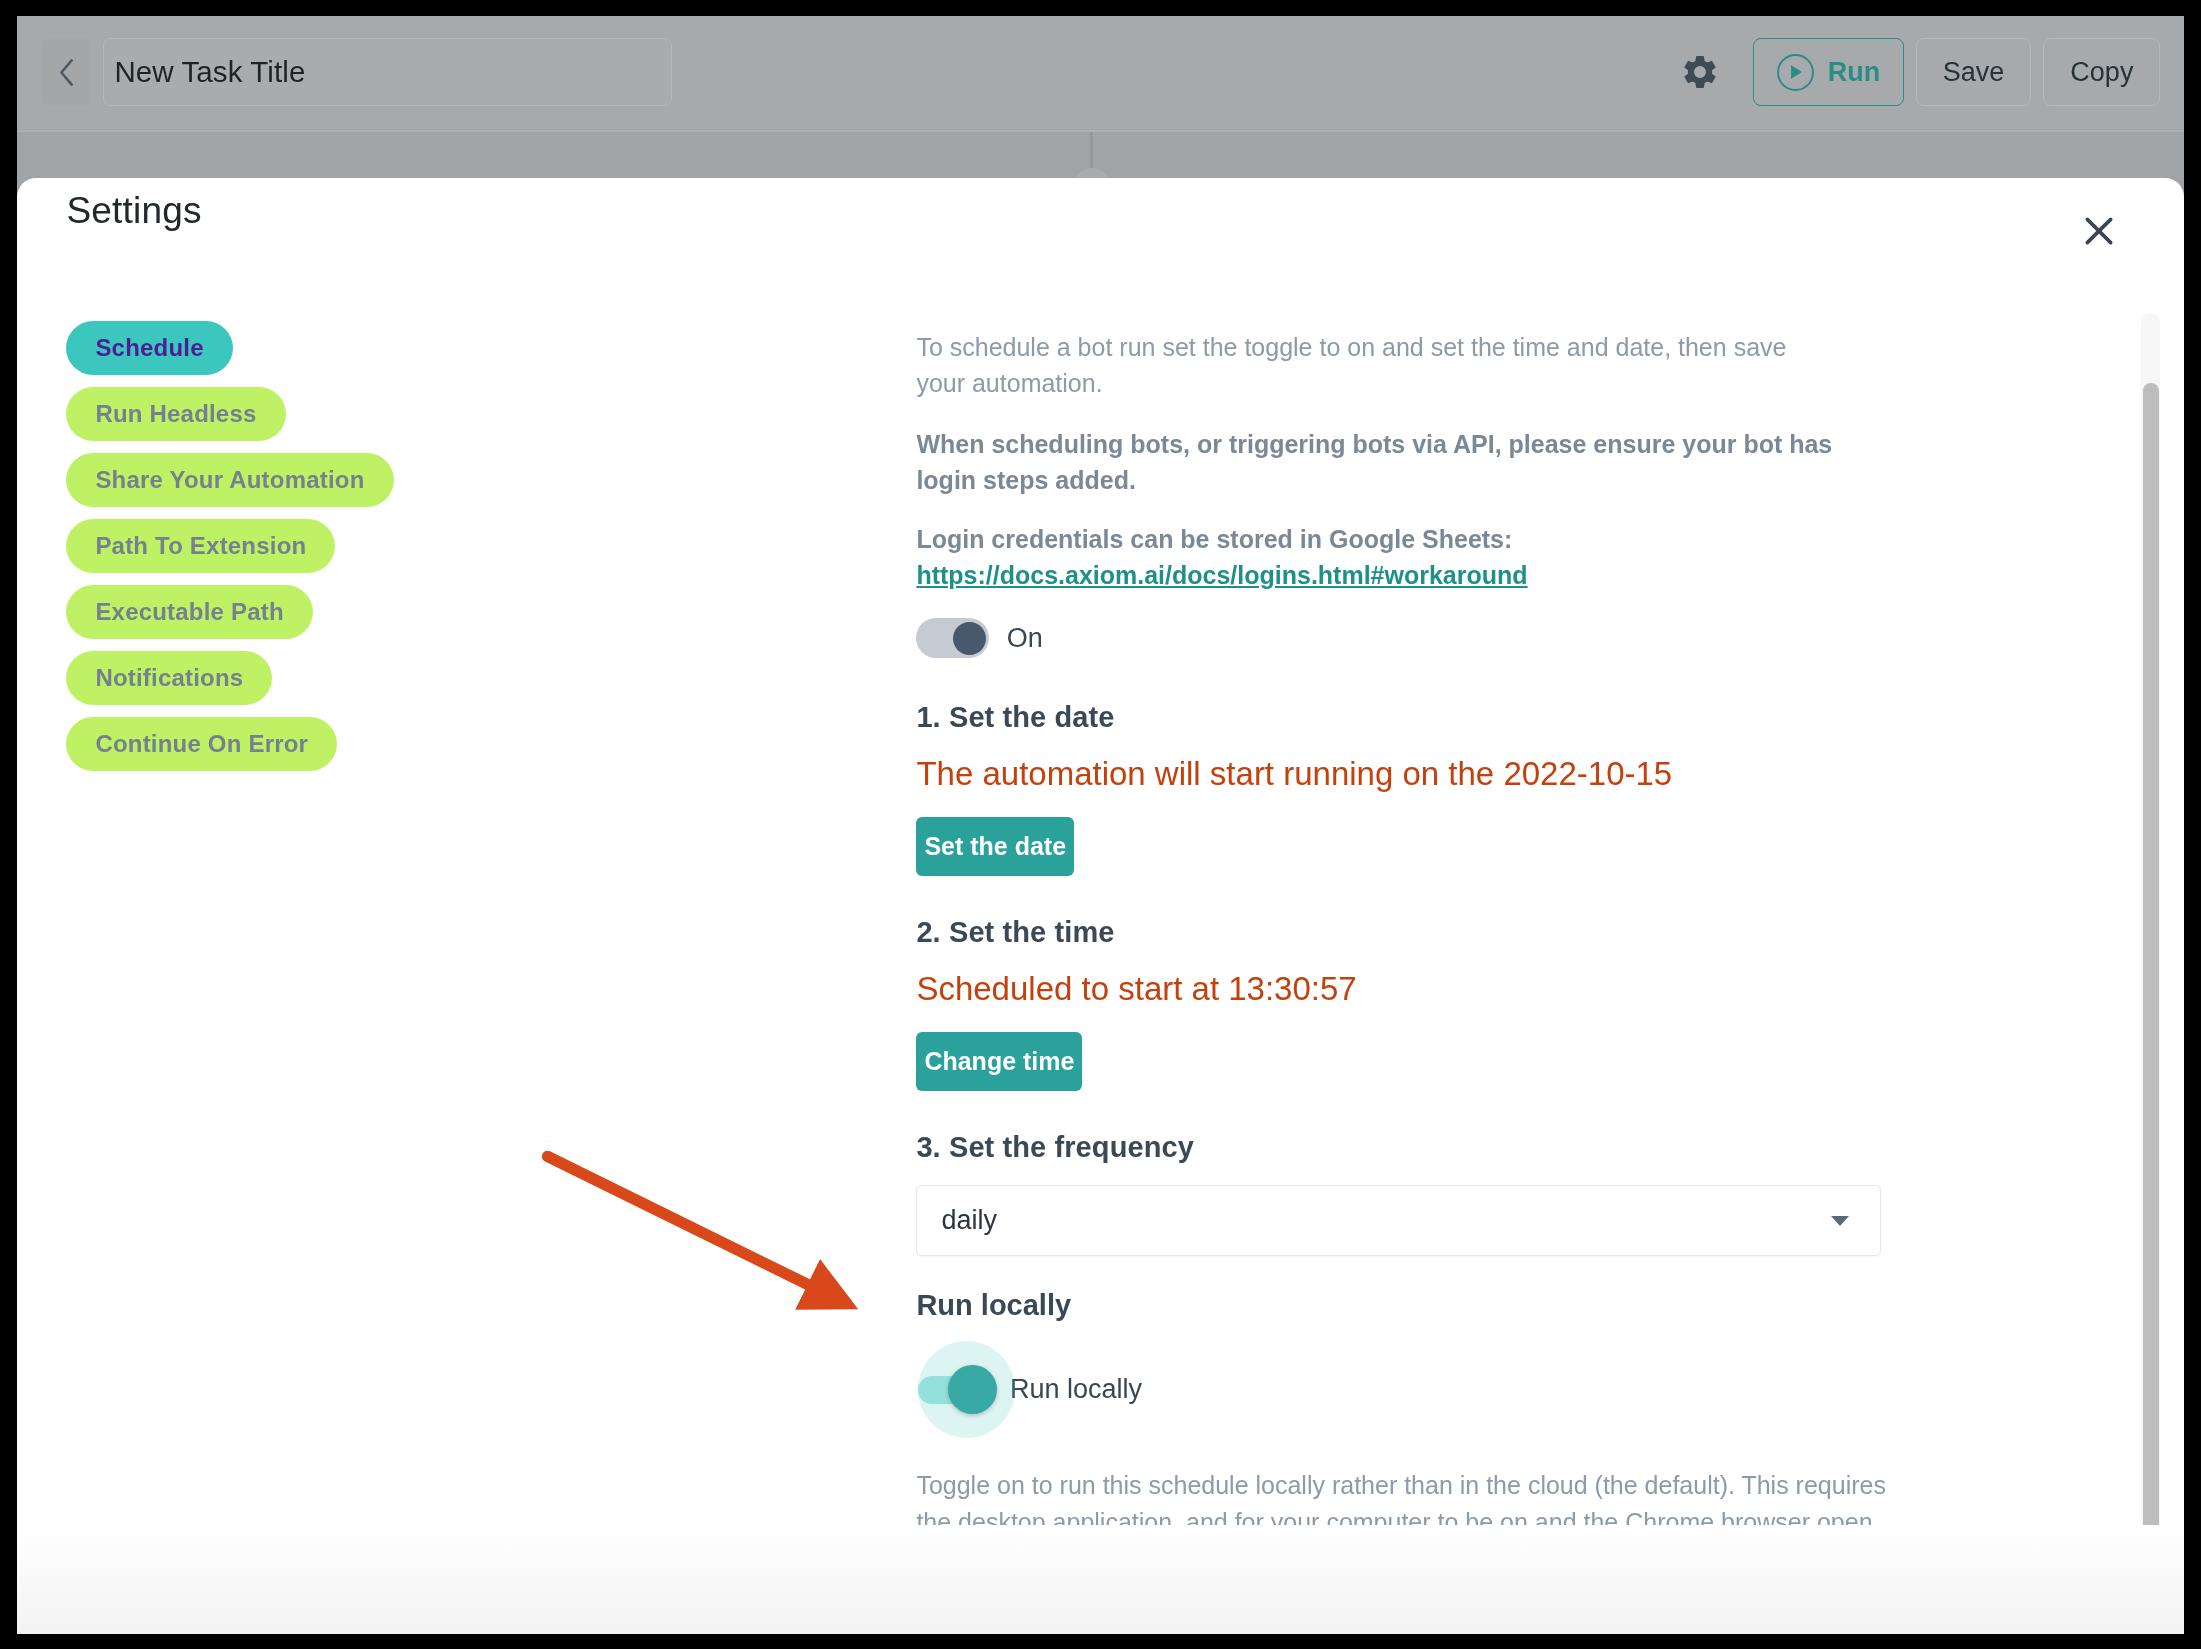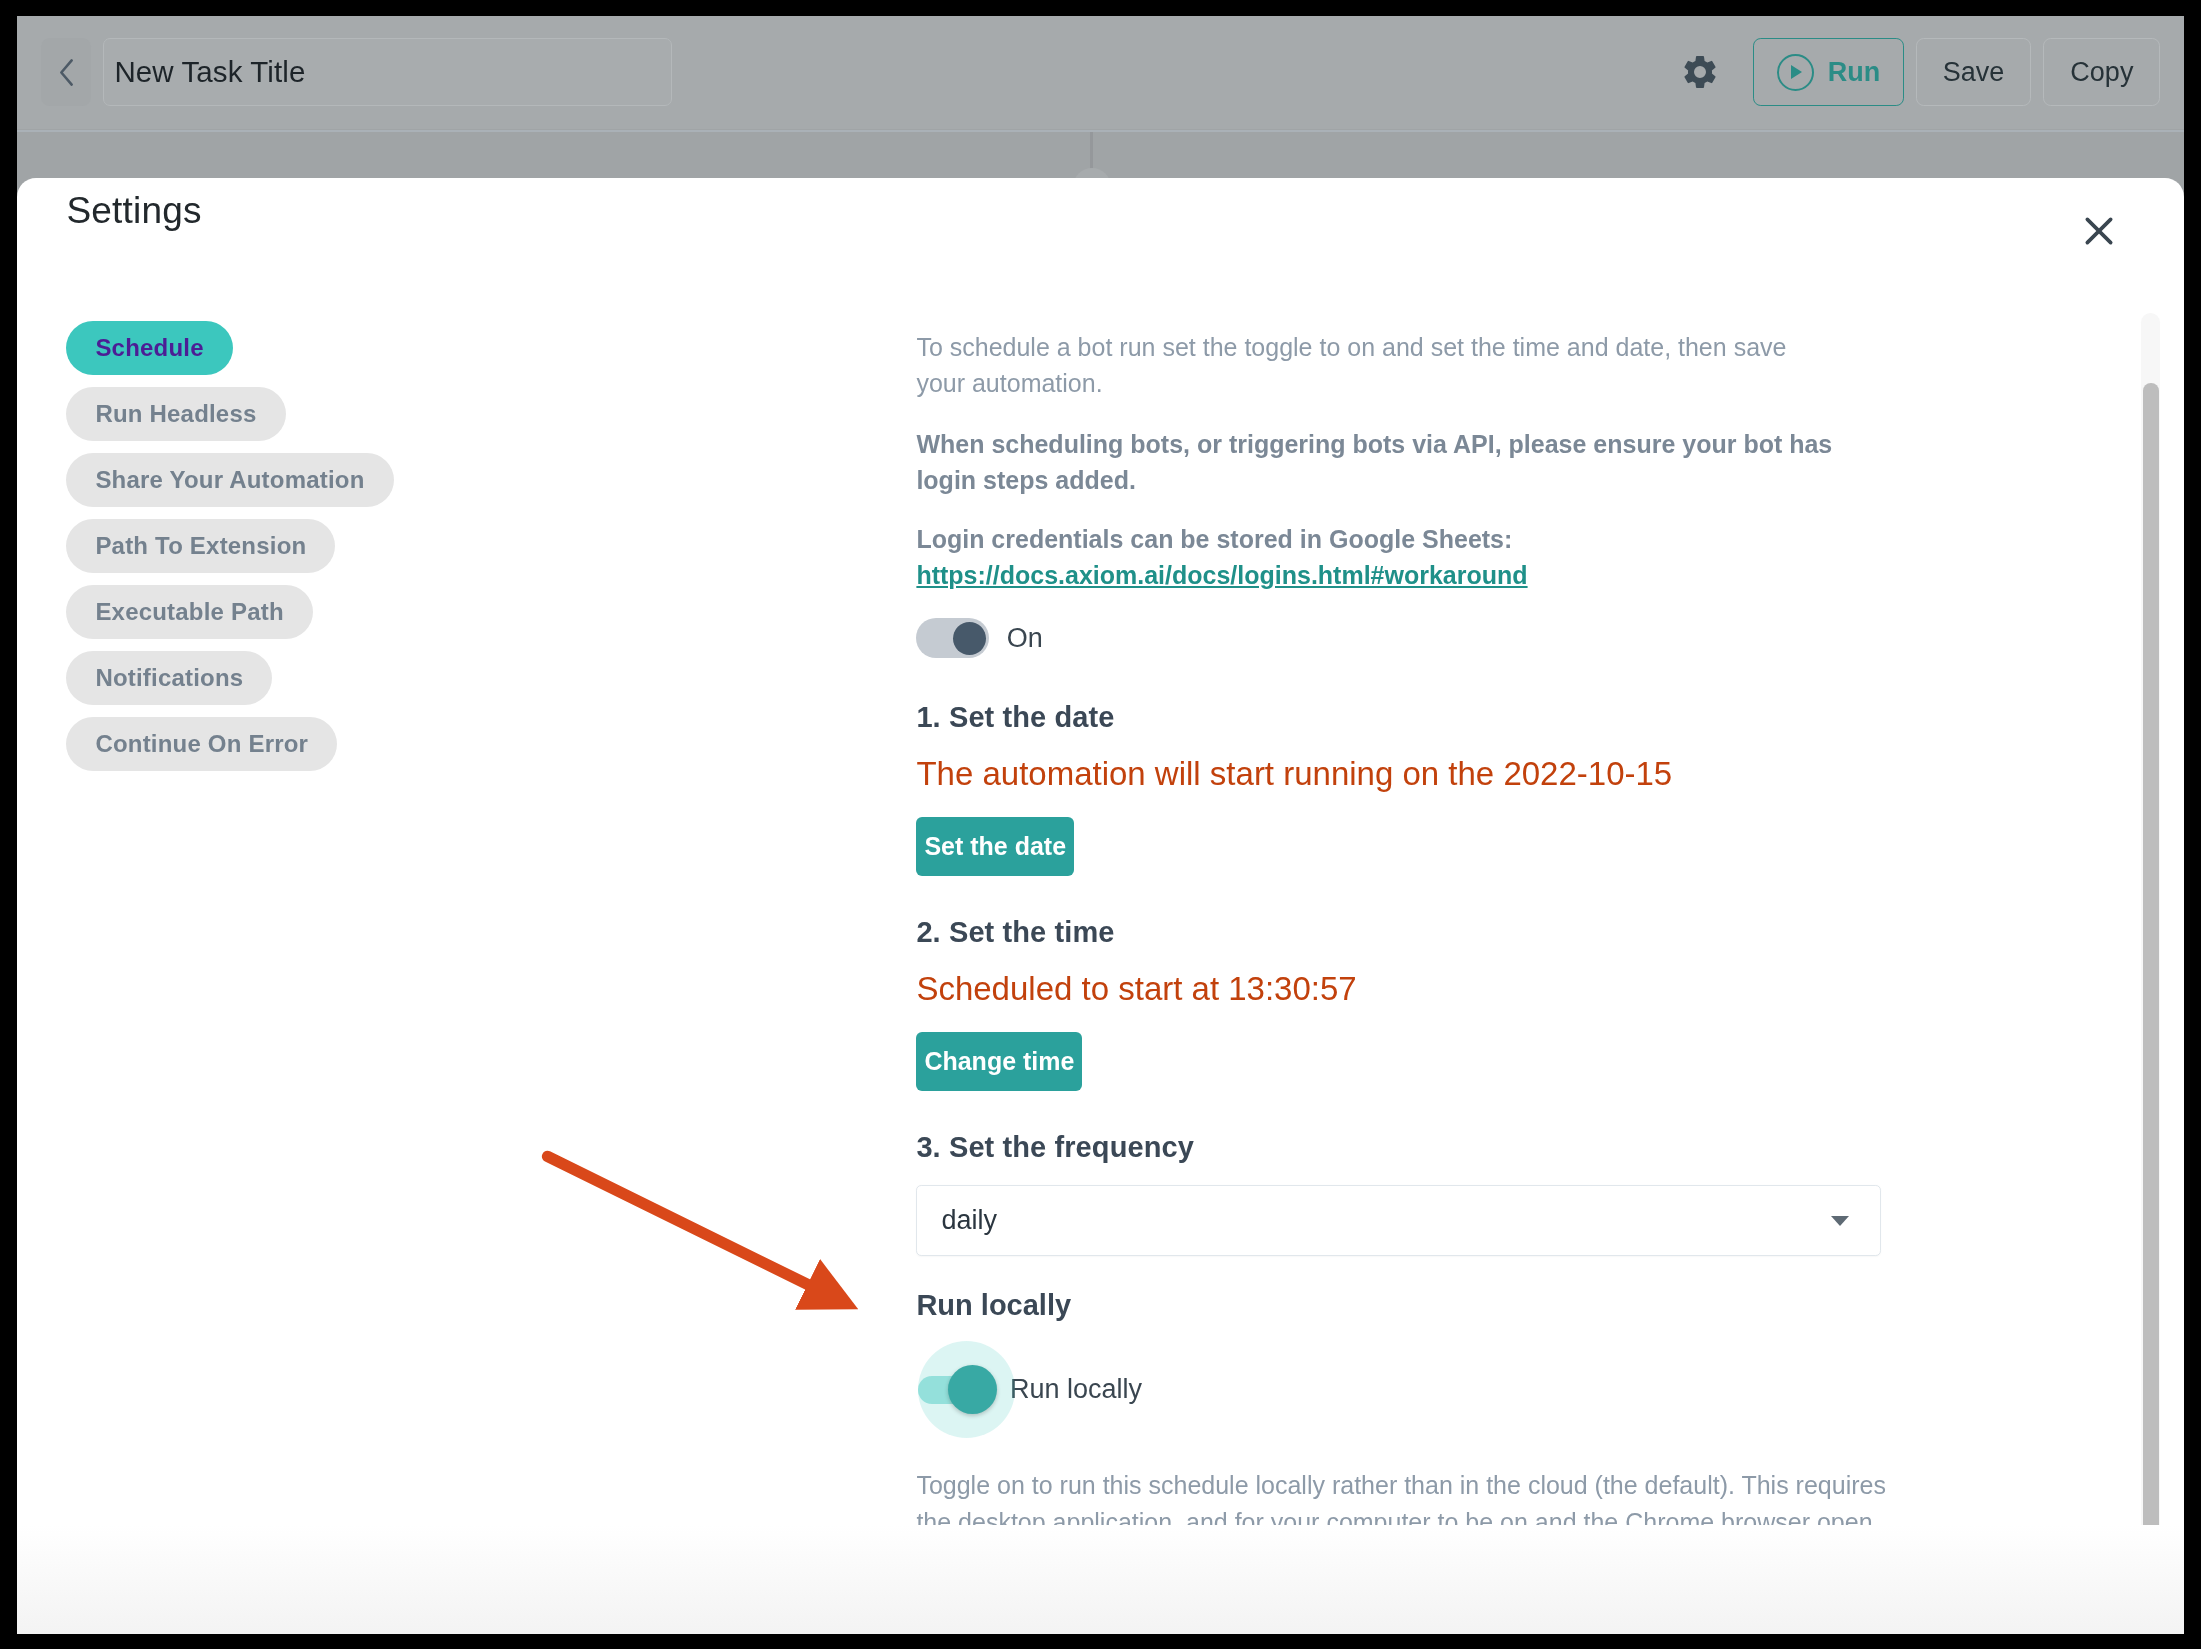--- a/index.html
+++ b/index.html
@@ -185,21 +185,21 @@
     position: absolute;
     left: 49px; top: 143px;
     width: 408px;
   }
   .side-pill {
     display: inline-flex;
     align-items: center;
     height: 54px;
     padding: 0 29px;
     border-radius: 29.5px;
-    background: #e5e5e5;
+    background: #bef264;
     color: #74818e;
     font-size: 24px;
     font-weight: 700;
     letter-spacing: 0.2px;
     margin-bottom: 12px;
     cursor: pointer;
     white-space: nowrap;
   }
   .side-pill.active {
     background: #3cc7be;

